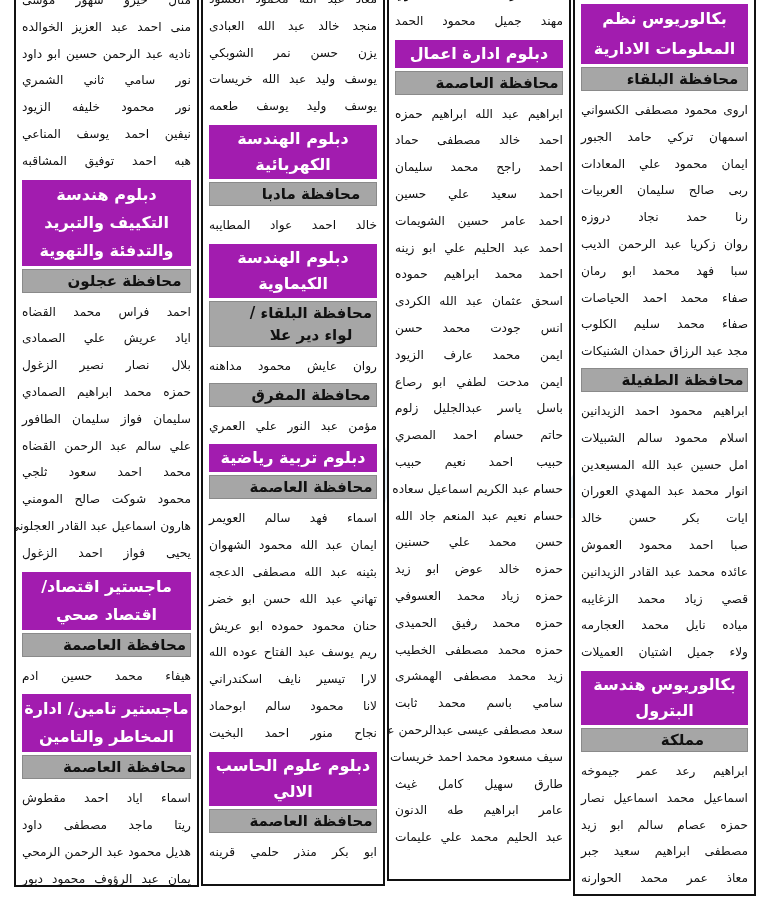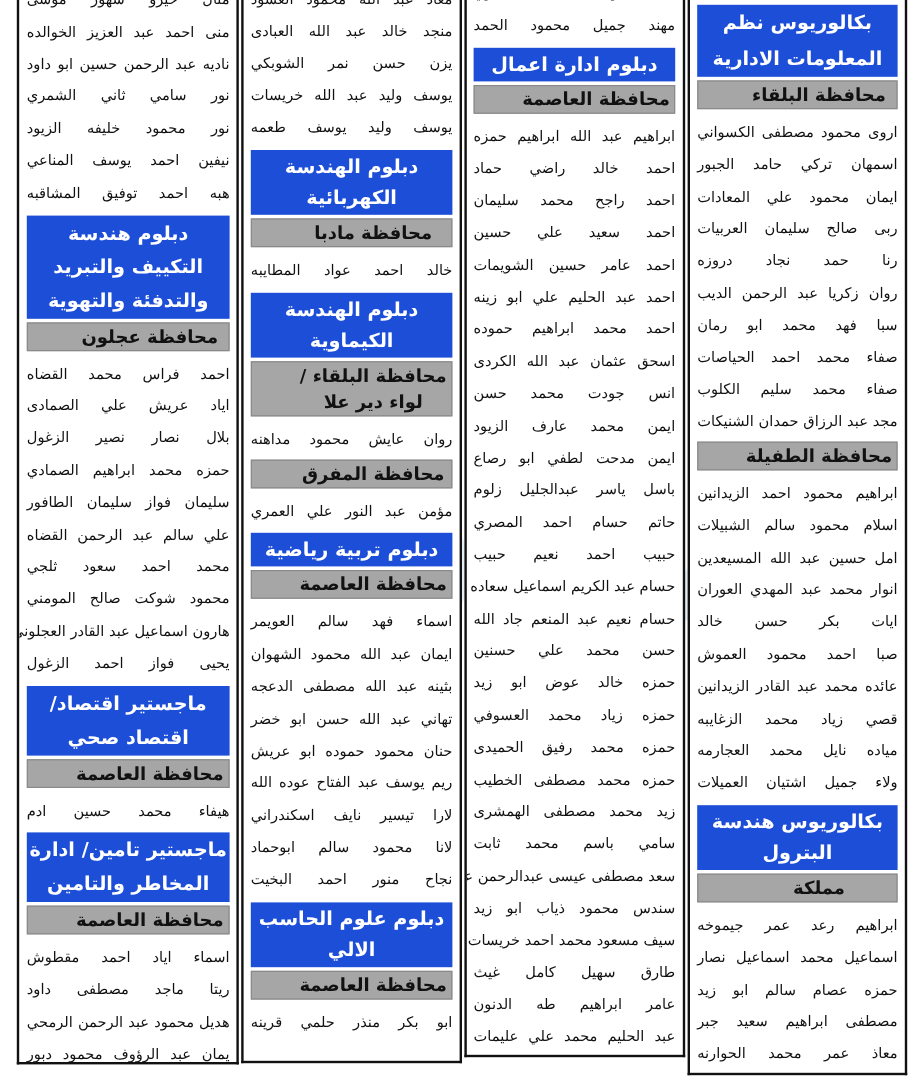--- a/index.html
+++ b/index.html
@@ -3,21 +3,21 @@
 <meta charset="utf-8">
 <style>
   html, body { margin: 0; padding: 0; background: #ffffff; }
   body { width: 758px; height: 904px; overflow: hidden; position: relative; font-family: "DejaVu Sans", sans-serif; }
   .page { position: absolute; left: 0; top: 0; width: 758px; height: 904px; direction: rtl; }
   .col { position: absolute; top: 0; height: 900px; border-left: 2px solid #111; border-right: 2px solid #111; border-bottom: 2px solid #111; box-sizing: border-box; padding: 0 6px; overflow: hidden; background: #fff; }
   .col1 { left: 573px; width: 183px; top: -4px; }
   .col2 { left: 387px; width: 184px; top: -19px; }
   .col3 { left: 201px; width: 184px; top: -14px; }
   .col4 { left: 14px;  width: 185px; top: -13px; }
-  .hdr { background: #1d4ed8; color: #fff; font-weight: bold; text-align: center; font-size: 16px; line-height: 26px; margin: 5px 0 3px 0; padding: 1px 2px; }
+  .hdr { background: #a21caf; color: #fff; font-weight: bold; text-align: center; font-size: 16px; line-height: 26px; margin: 5px 0 3px 0; padding: 1px 2px; }
   .sub { background: #a6a6a6; color: #111; font-weight: bold; text-align: center; font-size: 15px; line-height: 22px; margin: 3px 0 6px 0; border: 1px solid #8a8a8a; padding-left: 36px; }
   .name { font-size: 12.2px; line-height: 26.8px; color: #111; text-align: justify; text-align-last: justify; white-space: nowrap; }
   .watermark { position: absolute; left: 200px; top: 380px; width: 400px; height: 220px; pointer-events: none; opacity: 0.13; }
   .wm-a { position: absolute; left: 20px; top: 10px; width: 170px; height: 170px; border-radius: 50%; border: 32px solid #3a7fb5; box-sizing: border-box; }
   .wm-b { position: absolute; left: 230px; top: 0px; font-size: 180px; font-weight: bold; color: #3a7fb5; line-height: 200px; font-family: "DejaVu Sans", sans-serif; }
 </style>
 </head>
 <body>
 
 <div class="page">
@@ -68,21 +68,21 @@
 
   <div class="col col2">
     <div>
         <div class="name">محمد يوسف خلف الصاوي</div>
         <div class="name">مهند جميل محمود الحمد</div>
       </div>
     <div class="hdr">دبلوم ادارة اعمال</div>
     <div class="sub">محافظة العاصمة</div>
     <div>
         <div class="name">ابراهيم عبد الله ابراهيم حمزه</div>
-        <div class="name">احمد خالد راضي حماد</div>
+        <div class="name">احمد خالد مصطفى حماد</div>
         <div class="name">احمد راجح محمد سليمان</div>
         <div class="name">احمد سعيد علي حسين</div>
         <div class="name">احمد عامر حسين الشويمات</div>
         <div class="name">احمد عبد الحليم علي ابو زينه</div>
         <div class="name">احمد محمد ابراهيم حموده</div>
         <div class="name">اسحق عثمان عبد الله الكردى</div>
         <div class="name">انس جودت محمد حسن</div>
         <div class="name">ايمن محمد عارف الزيود</div>
         <div class="name">ايمن مدحت لطفي ابو رصاع</div>
         <div class="name">باسل ياسر عبدالجليل زلوم</div>
@@ -91,21 +91,20 @@
         <div class="name">حسام عبد الكريم اسماعيل سعاده</div>
         <div class="name">حسام نعيم عبد المنعم جاد الله</div>
         <div class="name">حسن محمد علي حسنين</div>
         <div class="name">حمزه خالد عوض ابو زيد</div>
         <div class="name">حمزه زياد محمد العسوفي</div>
         <div class="name">حمزه محمد رفيق الحميدى</div>
         <div class="name">حمزه محمد مصطفى الخطيب</div>
         <div class="name">زيد محمد مصطفى الهمشرى</div>
         <div class="name">سامي باسم محمد ثابت</div>
         <div class="name">سعد مصطفى عيسى عبدالرحمن علي</div>
-        <div class="name">سندس محمود ذياب ابو زيد</div>
         <div class="name">سيف مسعود محمد احمد خريسات</div>
         <div class="name">طارق سهيل كامل غيث</div>
         <div class="name">عامر ابراهيم طه الدنون</div>
         <div class="name">عبد الحليم محمد علي عليمات</div>
       </div>
   </div>
 
   <div class="col col3">
     <div>
         <div class="name">معاذ عبد الله محمود العسود</div>

